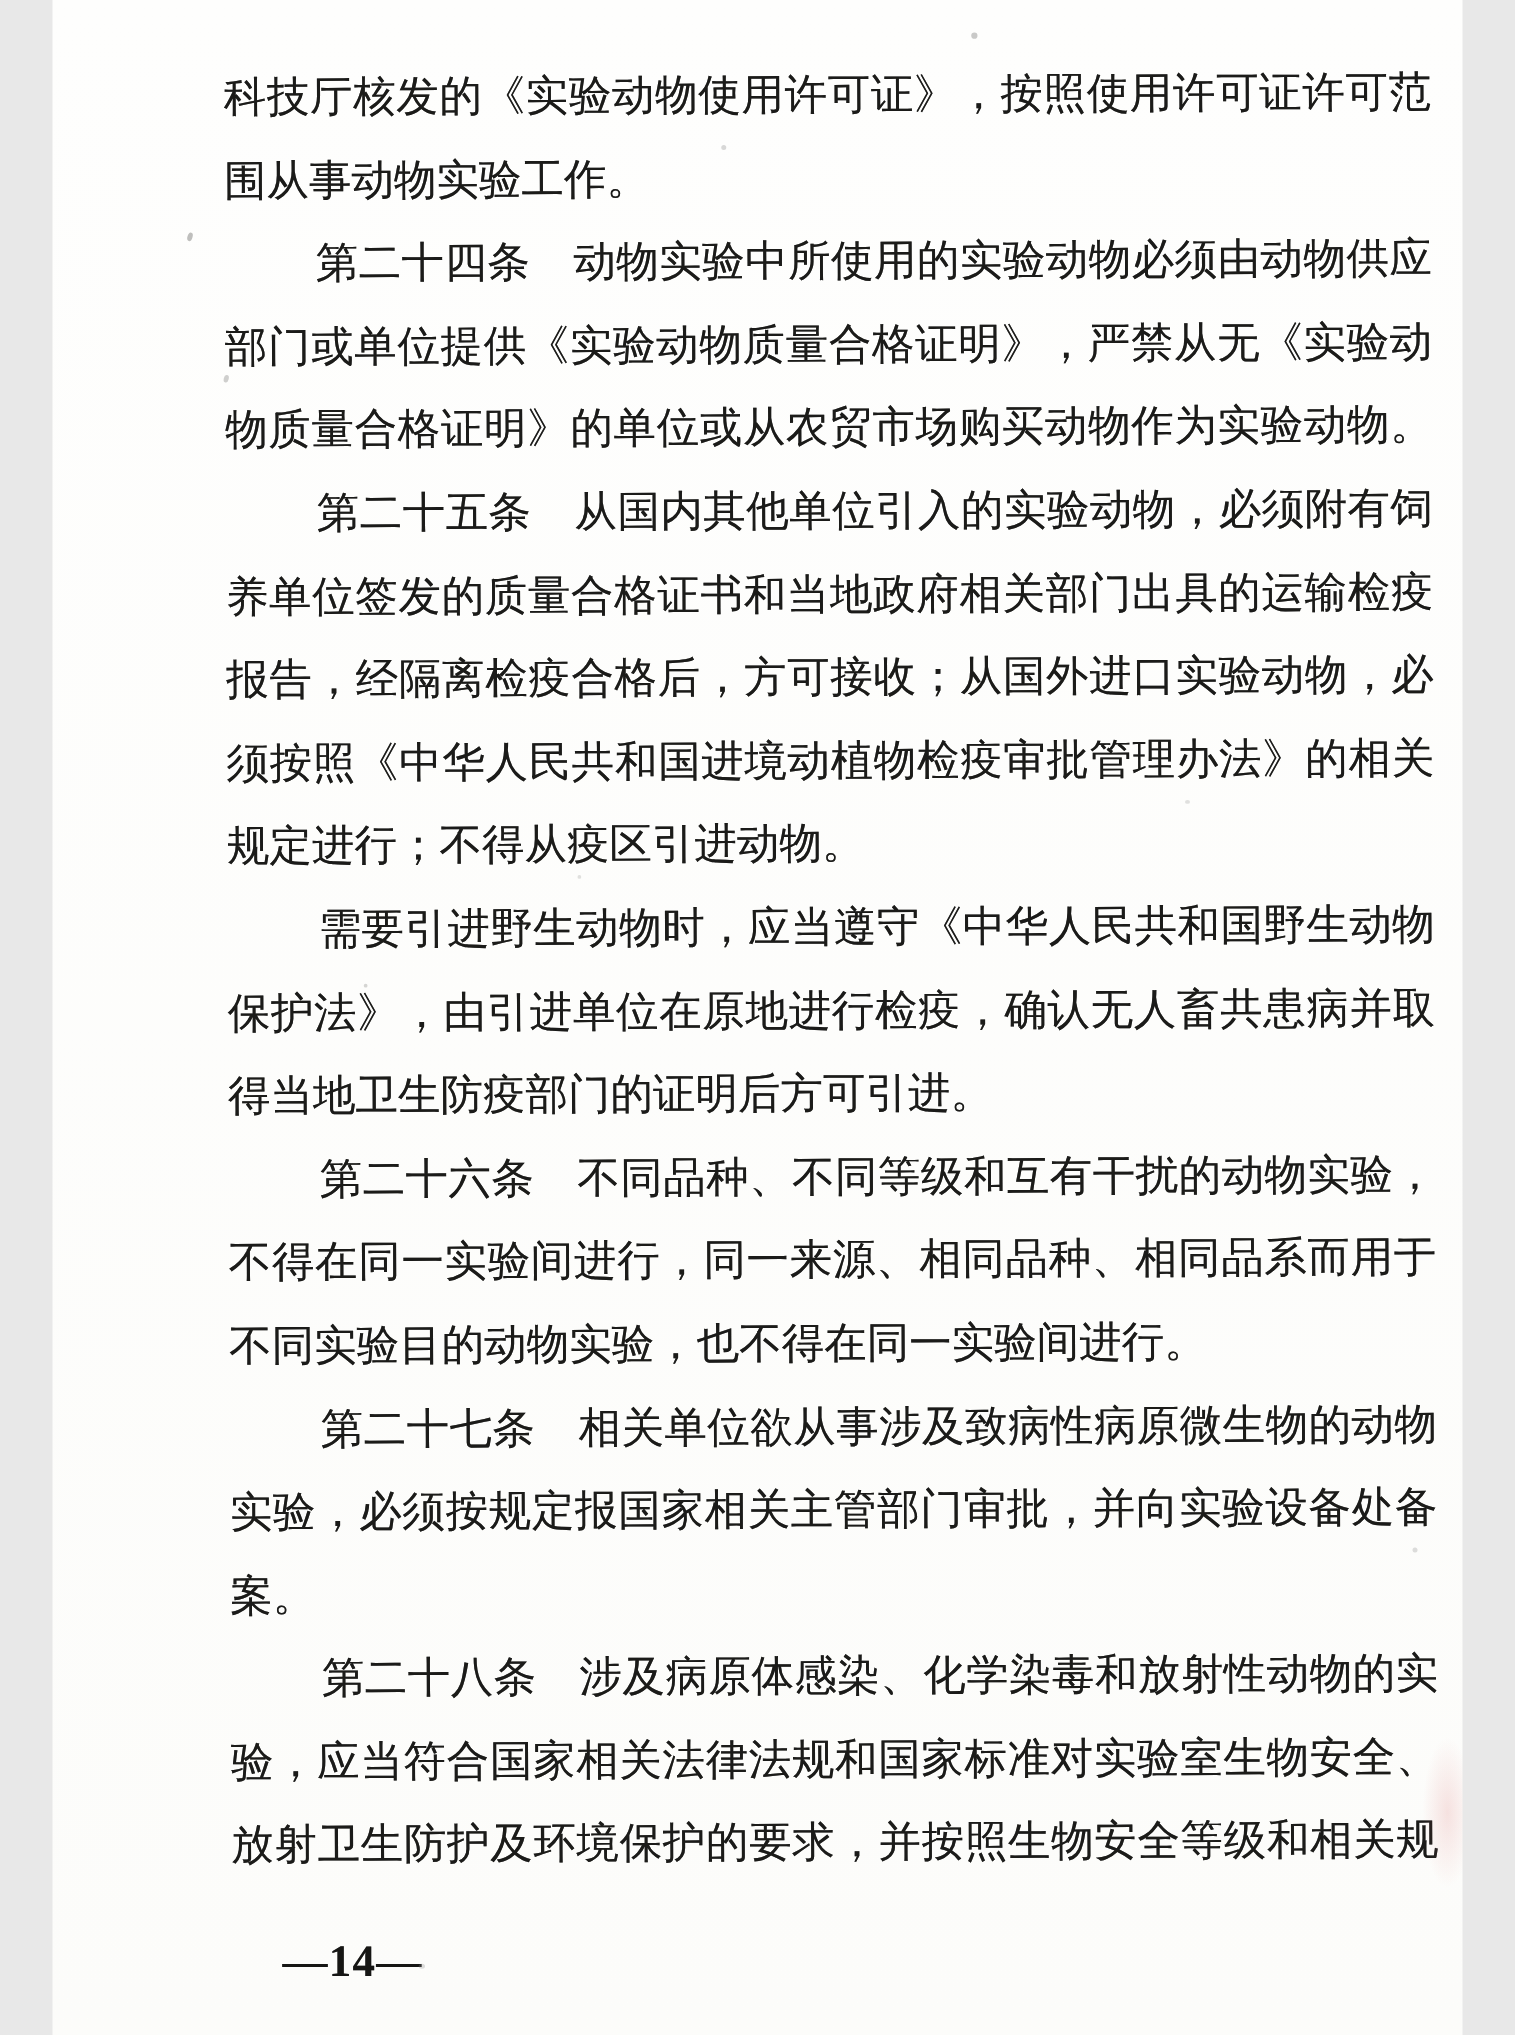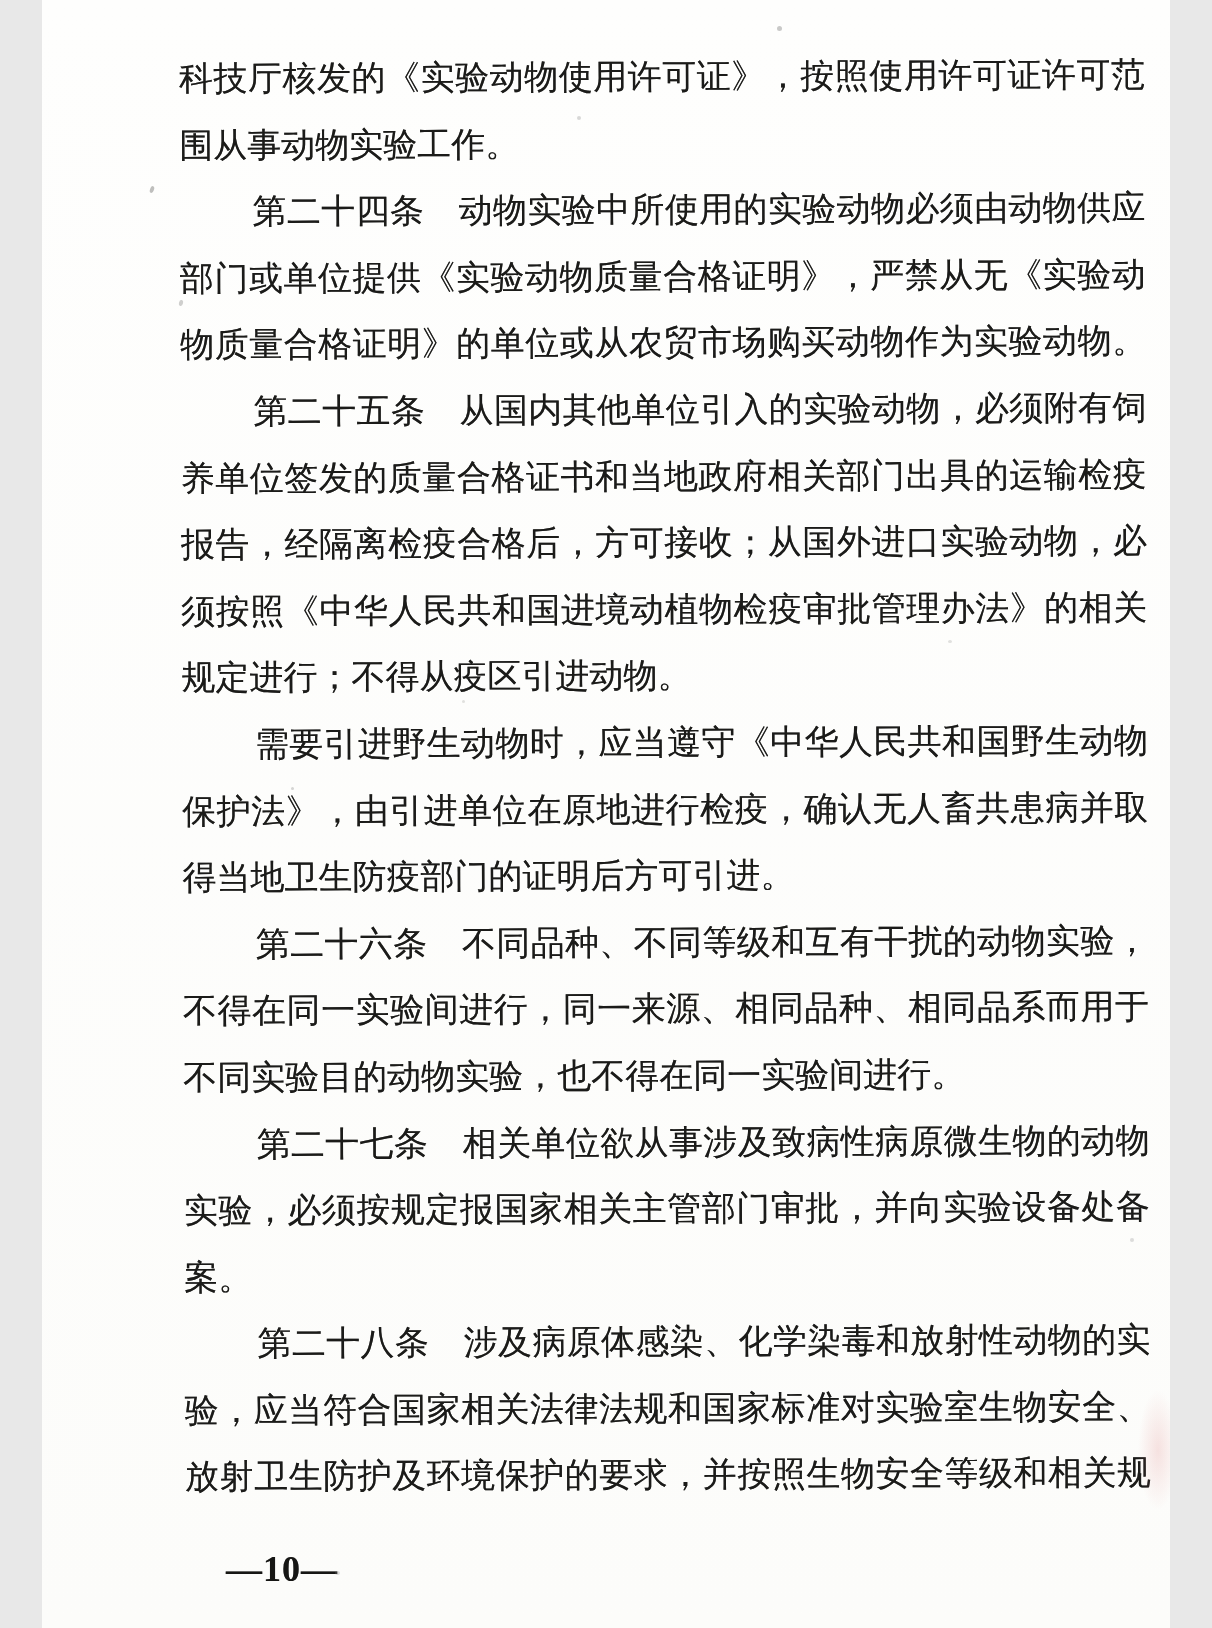--- a/index.html
+++ b/index.html
@@ -98,21 +98,21 @@
     <div class="ln">不得在同一实验间进行，同一来源、相同品种、相同品系而用于</div>
     <div class="ln last">不同实验目的动物实验，也不得在同一实验间进行。</div>
     <div class="ln ind">第二十七条　相关单位欲从事涉及致病性病原微生物的动物</div>
     <div class="ln">实验，必须按规定报国家相关主管部门审批，并向实验设备处备</div>
     <div class="ln last">案。</div>
     <div class="ln ind">第二十八条　涉及病原体感染、化学染毒和放射性动物的实</div>
     <div class="ln">验，应当符合国家相关法律法规和国家标准对实验室生物安全、</div>
     <div class="ln">放射卫生防护及环境保护的要求，并按照生物安全等级和相关规</div>
   </div>
 
-  <div class="page-number">—10—</div>
+  <div class="page-number">—14—</div>
 
   <div class="speck s1"></div>
   <div class="speck s2"></div>
   <div class="speck s3"></div>
   <div class="speck s4"></div>
   <div class="speck s5"></div>
   <div class="speck s6"></div>
   <div class="speck s7"></div>
   <div class="speck s8"></div>
   <div class="speck s9"></div>

